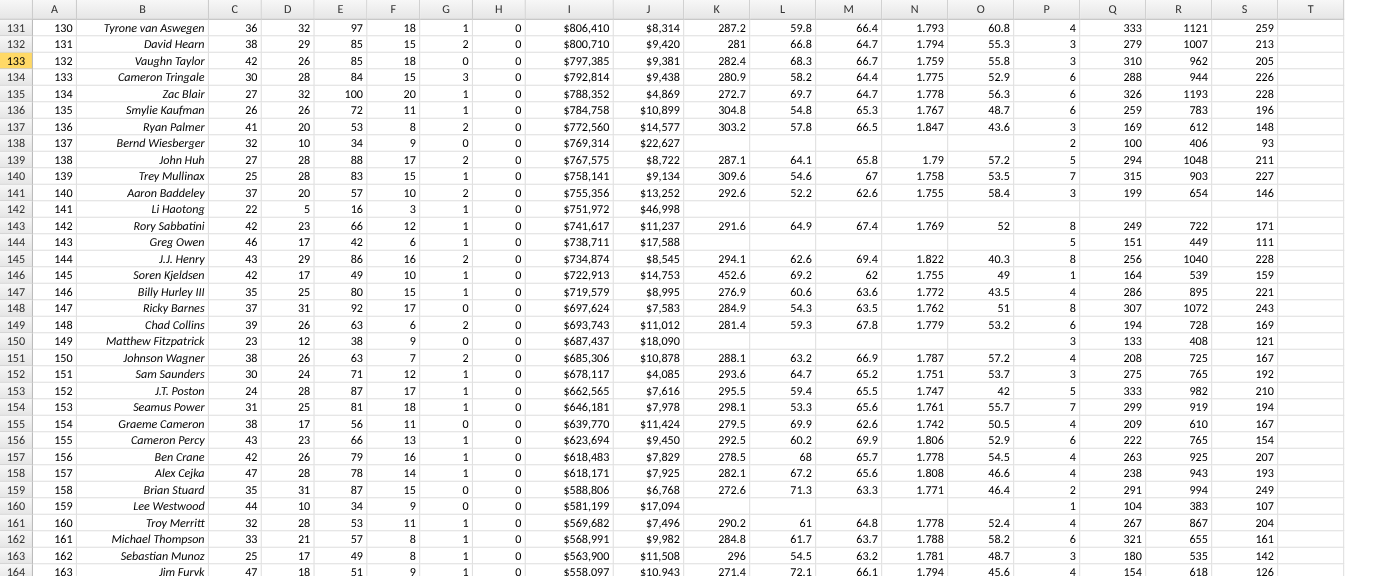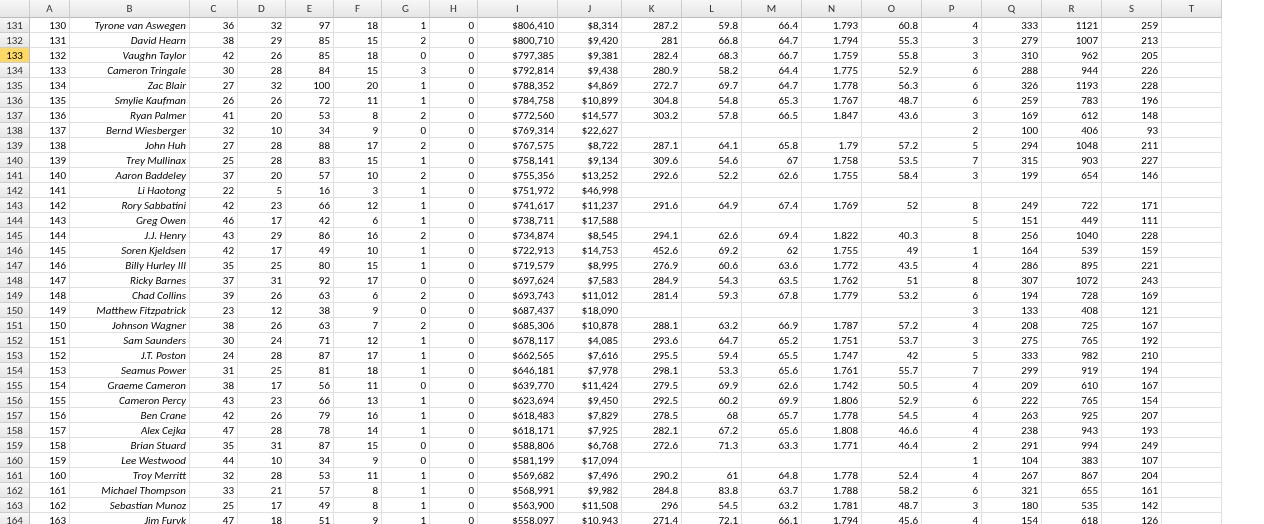--- a/index.html
+++ b/index.html
@@ -732,21 +732,21 @@
     <div class="cell txt">Michael Thompson</div>
     <div class="cell num">33</div>
     <div class="cell num">21</div>
     <div class="cell num">57</div>
     <div class="cell num">8</div>
     <div class="cell num">1</div>
     <div class="cell num">0</div>
     <div class="cell num">$568,991</div>
     <div class="cell num">$9,982</div>
     <div class="cell num">284.8</div>
-    <div class="cell num">83.8</div>
+    <div class="cell num">61.7</div>
     <div class="cell num">63.7</div>
     <div class="cell num">1.788</div>
     <div class="cell num">58.2</div>
     <div class="cell num">6</div>
     <div class="cell num">321</div>
     <div class="cell num">655</div>
     <div class="cell num">161</div>
     <div class="cell num"></div>
     <div class="rowhdr">163</div>
     <div class="cell num">162</div>

